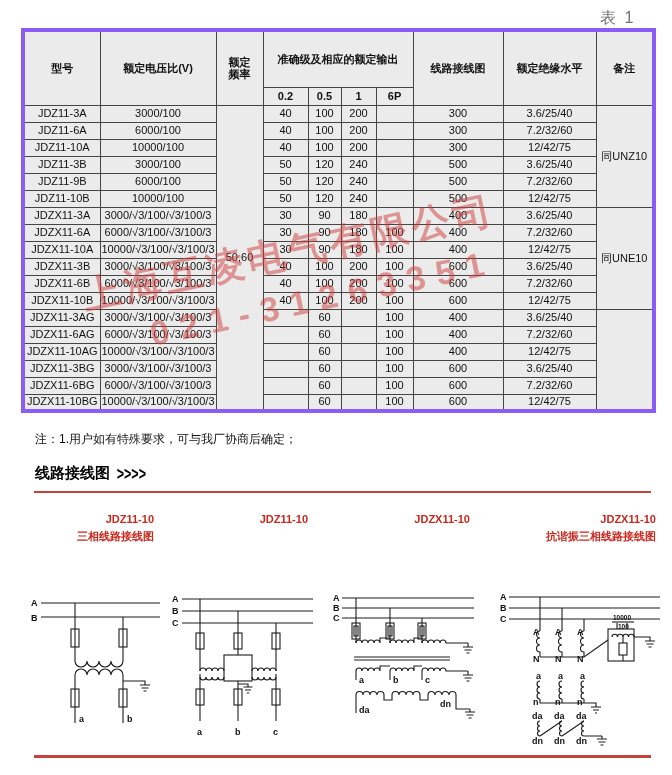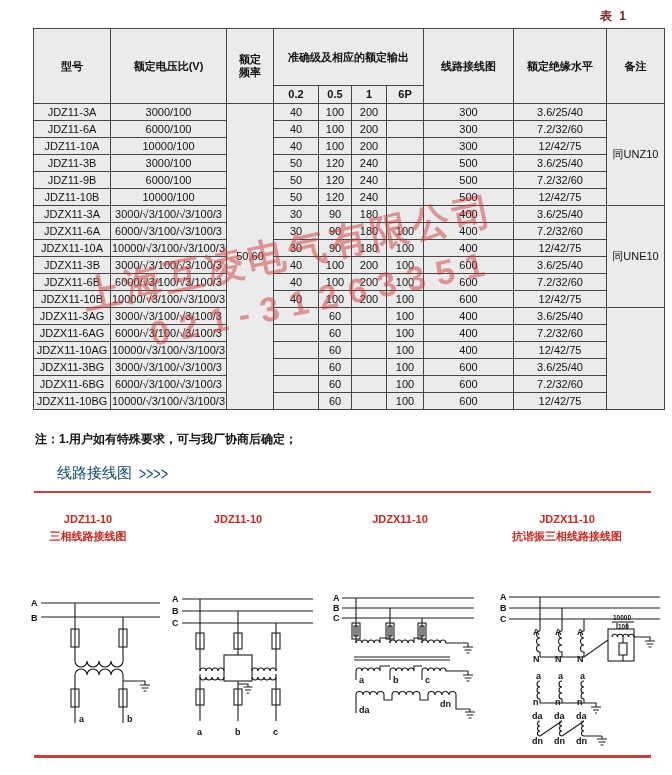--- a/index.html
+++ b/index.html
@@ -1,50 +1,50 @@
 <!DOCTYPE html>
 <html><head>
 <meta charset="utf-8">
 <style>
   html,body{margin:0;padding:0;background:#fff;}
   .page{position:relative;width:672px;height:775px;background:#fff;overflow:hidden;
         font-family:"Liberation Sans","DejaVu Sans",sans-serif;color:#111;}
 
   
-  .tbl-tag{position:absolute;left:600px;top:8px;font-size:12px;font-weight:bold;color:#7f1d1d;letter-spacing:2px;}
-  table.spec{position:absolute;left:33px;top:28px;border-collapse:collapse;table-layout:fixed;
-             border:1px solid #8b5cf6;}
+  .tbl-tag{position:absolute;left:600px;top:8px;font-size:16px;font-weight:normal;color:#737373;letter-spacing:2px;}
+  table.spec{position:absolute;left:21px;top:28px;border-collapse:collapse;table-layout:fixed;
+             border:4px solid #8b5cf6;}
   table.spec th,table.spec td{border:1px solid #454545;background:#ebebeb;font-size:11px;
              text-align:center;vertical-align:middle;padding:0 1px;line-height:1.15;
              overflow:hidden;white-space:nowrap;}
   table.spec th{font-weight:bold;}
   tr.hdr-main{height:57px;}
   tr.hdr-sub{height:18px;}
   table.spec tbody tr{height:17px;}
   td.model{font-size:10.5px;}
 
   
   .watermark{position:absolute;left:78px;top:272px;transform:rotate(-12deg);transform-origin:left top;
              color:rgba(206,60,58,0.5);font-weight:bold;pointer-events:none;white-space:nowrap;}
   .watermark .wm1{font-size:38px;letter-spacing:4px;}
   .watermark .wm2{font-size:34px;letter-spacing:11px;margin:6px 0 0 58px;}
 
   
-  .notes{position:absolute;left:35px;top:429px;font-size:12px;font-weight:bold;line-height:21px;}
+  .notes{position:absolute;left:35px;top:429px;font-size:12px;font-weight:normal;line-height:21px;}
   .notes .indent{padding-left:24px;}
-  .section-head{position:absolute;left:35px;top:464px;color:#0c4a6e;font-weight:normal;margin-left:22px;}
+  .section-head{position:absolute;left:35px;top:464px;color:#000000;font-weight:bold;}
   .section-head .ttl{font-size:15px;}
   .section-head .chev{font-size:14px;display:inline-block;transform:scale(0.9,1.3);margin-left:5px;letter-spacing:0px;}
   .redline{position:absolute;left:34px;width:617px;background:#c6413c;}
   .redline.top{top:491px;height:2px;}
   .redline.bottom{top:755px;height:3px;}
 
   
   .dg-title{position:absolute;top:511px;color:#c8281e;font-weight:bold;font-size:11px;
-            text-align:center;line-height:17px;}
+            text-align:right;line-height:17px;}
   .dg-title.t1{left:22px;width:132px;}
   .dg-title.t2{left:168px;width:140px;}
   .dg-title.t3{left:330px;width:140px;}
   .dg-title.t4{left:478px;width:178px;}
 
   
   svg.dg{position:absolute;overflow:visible;}
   svg.dg path,svg.dg line,svg.dg rect{stroke:#1c1c1c;fill:none;stroke-width:1.1;}
   svg.dg text{fill:#111;font-size:9px;font-weight:bold;stroke:none;
               font-family:"Liberation Sans","DejaVu Sans",sans-serif;}

